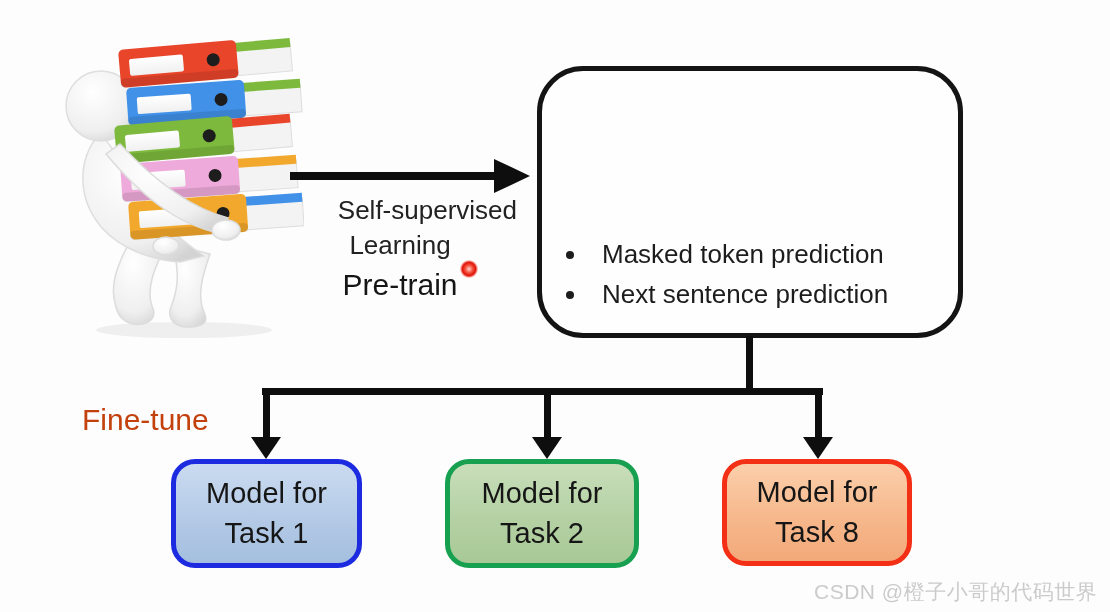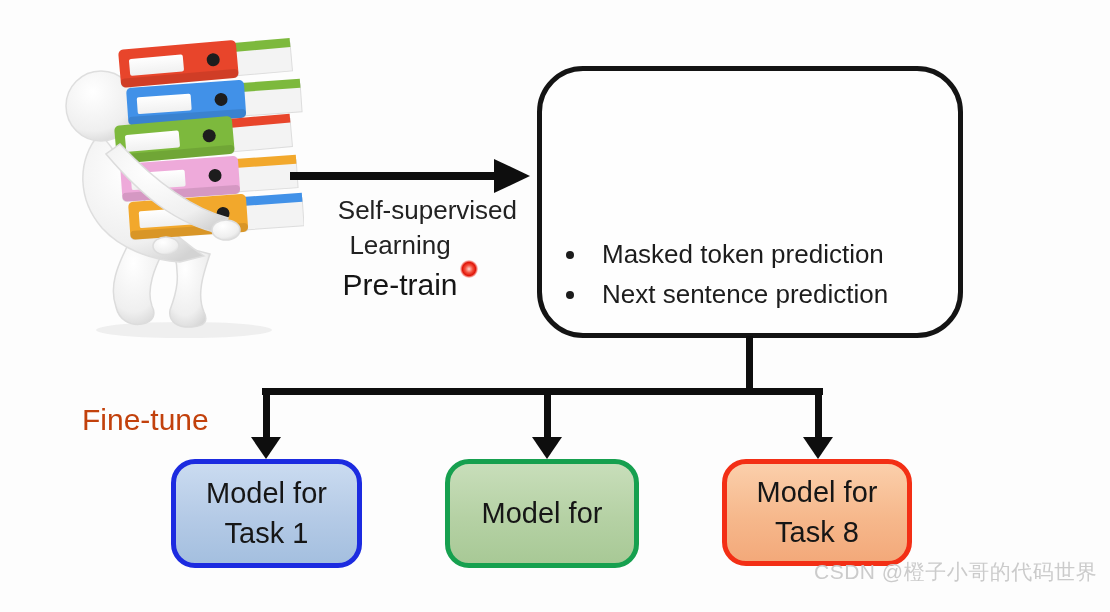--- a/index.html
+++ b/index.html
@@ -92,21 +92,21 @@
     background: linear-gradient(180deg, #c8deba 0%, #b5d1a4 55%, #a8c996 100%);
   }
   .task-3 {
     left: 722px; top: 459px; width: 190px; height: 107px;
     border: 5px solid #f32f15;
     background: linear-gradient(180deg, #fbcfab 0%, #f6b88c 55%, #f3a97a 100%);
   }
 
   
   .watermark {
-    left: 814px; top: 558px;
+    left: 814px; top: 578px;
     font-size: 21px; color: #cbcbcb; letter-spacing: 0.5px;
     white-space: nowrap;
   }
 
   
   .person-illustration { left: 54px; top: 32px; }
 </style>
 </head>
 <body>
 
@@ -234,20 +234,21 @@
   <div class="arrowhead-down" style="left:803px; top:437px;"></div>
 
   <div class="abs finetune-label">Fine-tune</div>
 
   <div class="task-box task-1">
     <div>Model for</div>
     <div>Task 1</div>
   </div>
   <div class="task-box task-2">
     <div>Model for</div>
+    <div>Task 2</div>
   </div>
   <div class="task-box task-3">
     <div>Model for</div>
     <div>Task 8</div>
   </div>
 
   <div class="abs watermark">CSDN @橙子小哥的代码世界</div>
 
 </div>
 

